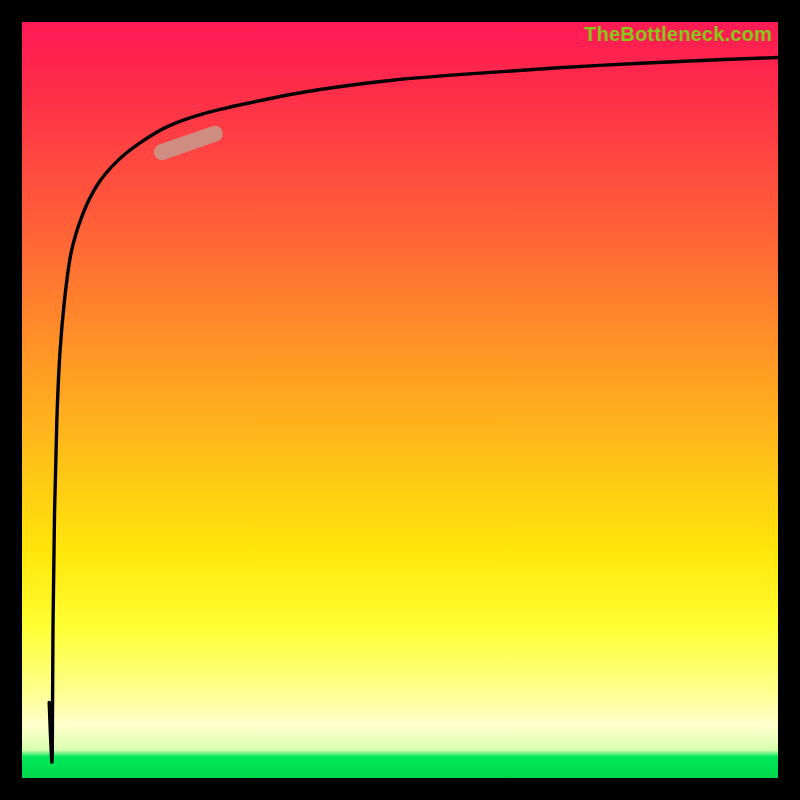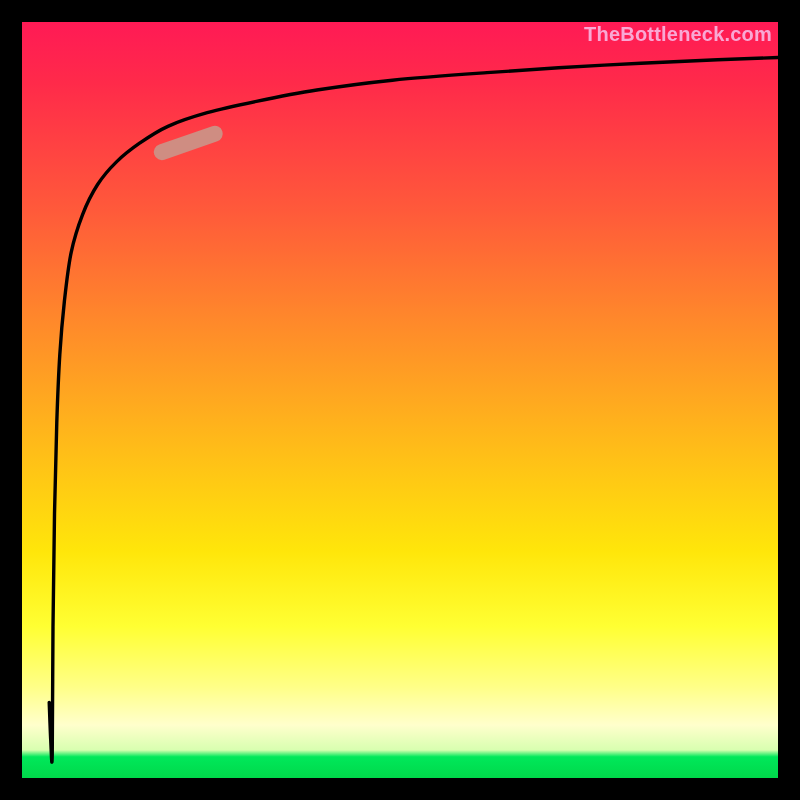--- a/index.html
+++ b/index.html
@@ -47,21 +47,21 @@
       #00d84a 100%
     );
   }
   .watermark {
     position: absolute;
     right: 6px;
     top: 1px;
     font-family: Arial, Helvetica, sans-serif;
     font-size: 20px;
     font-weight: 600;
-    color: #f9a8d4;
+    color: #84cc16;
     letter-spacing: 0.2px;
     user-select: none;
   }
   svg.curve {
     position: absolute;
     left: 0;
     top: 0;
     width: 756px;
     height: 756px;
     overflow: visible;

